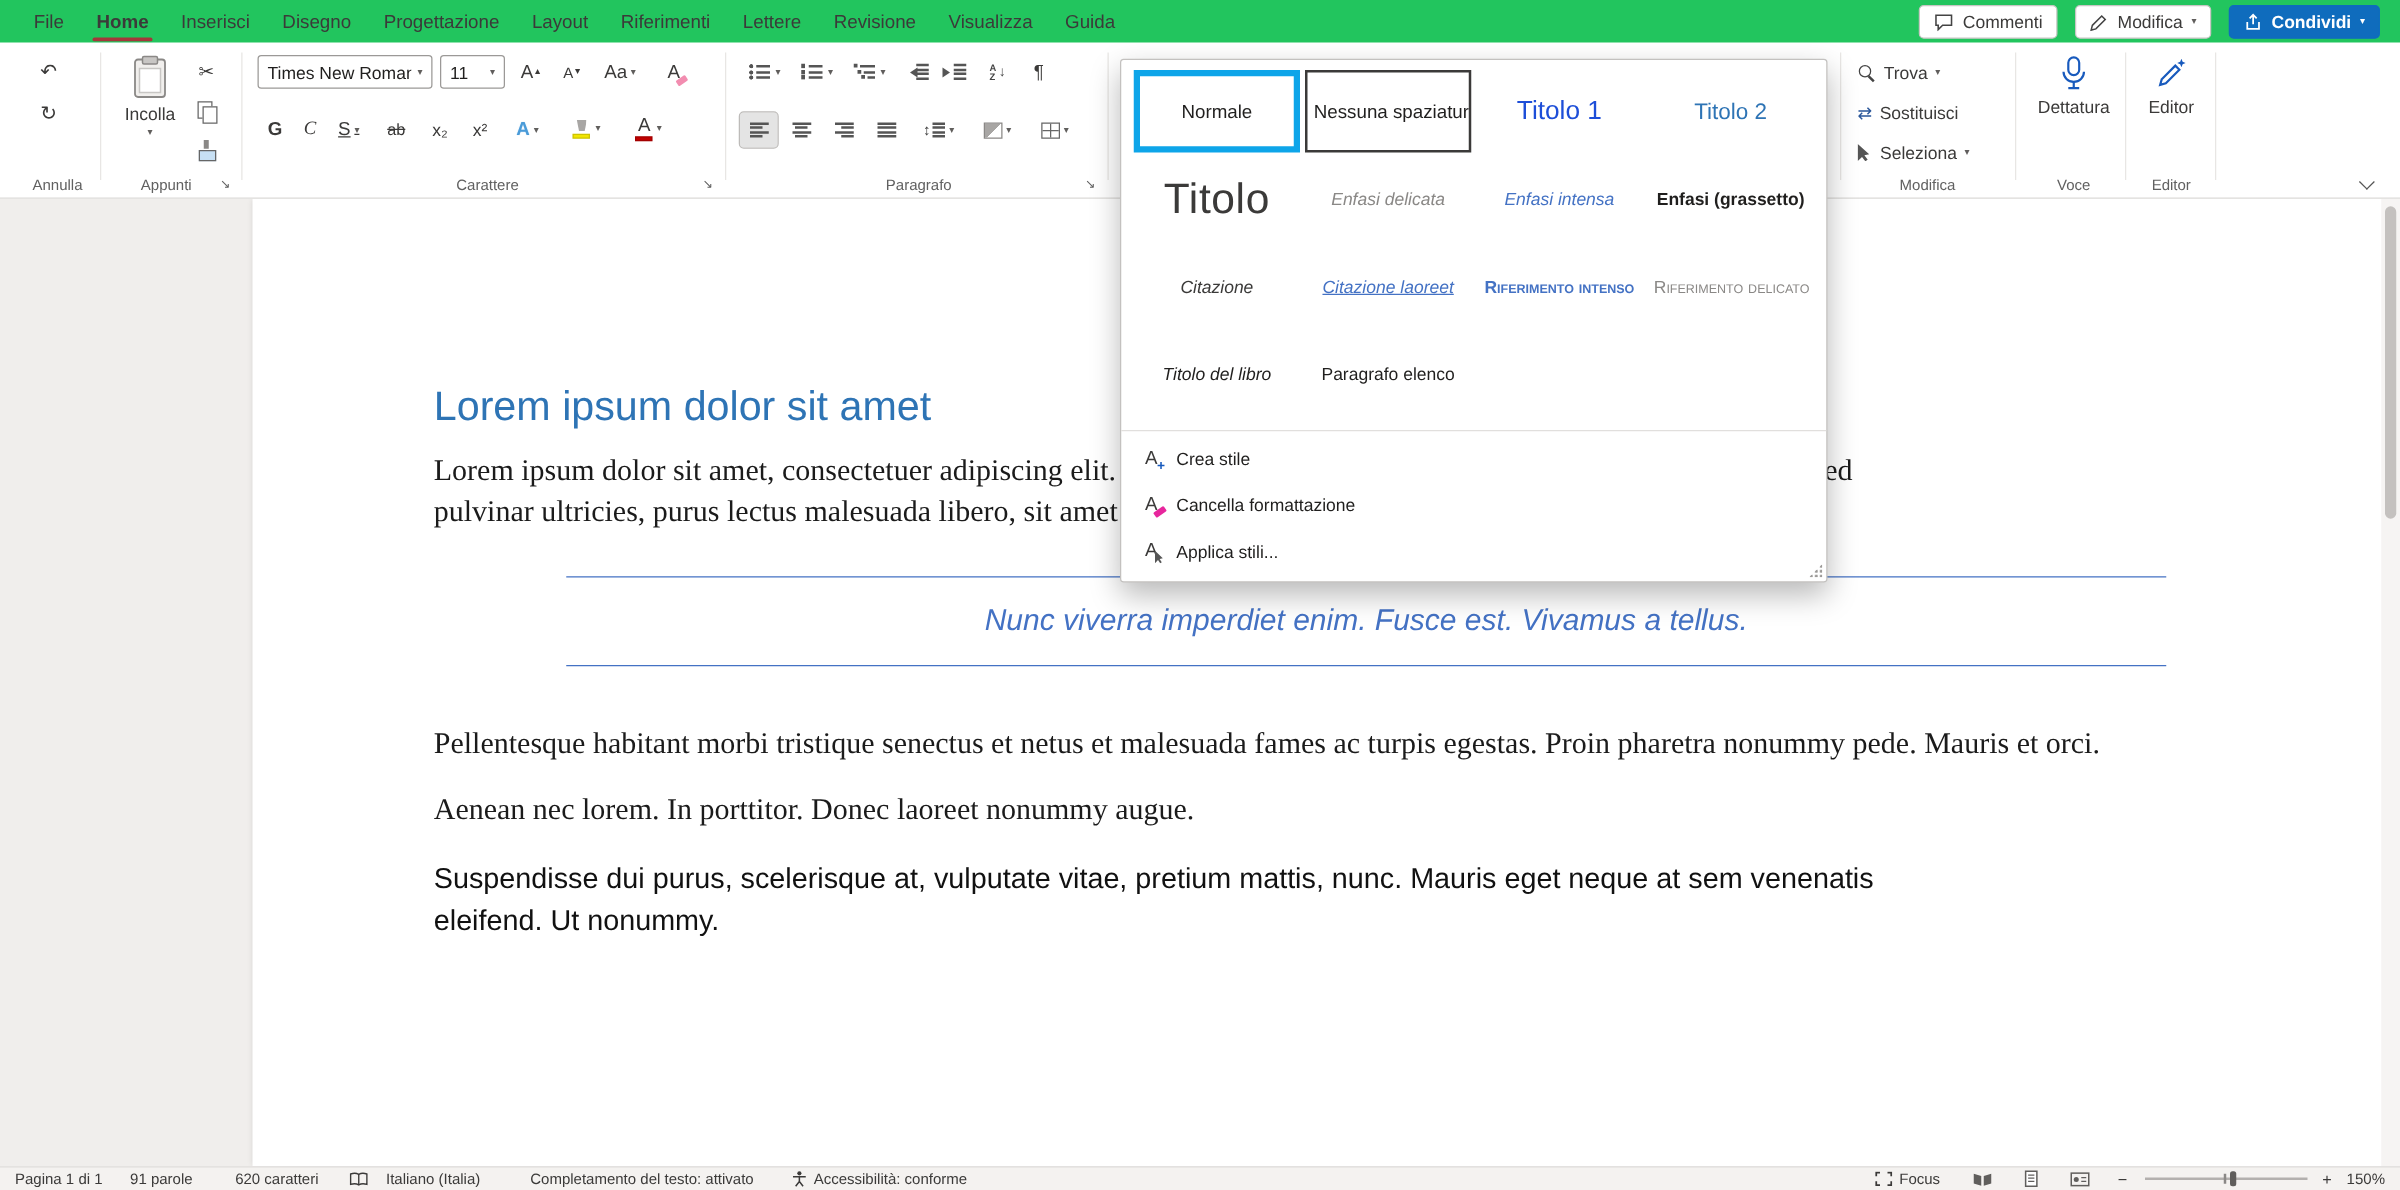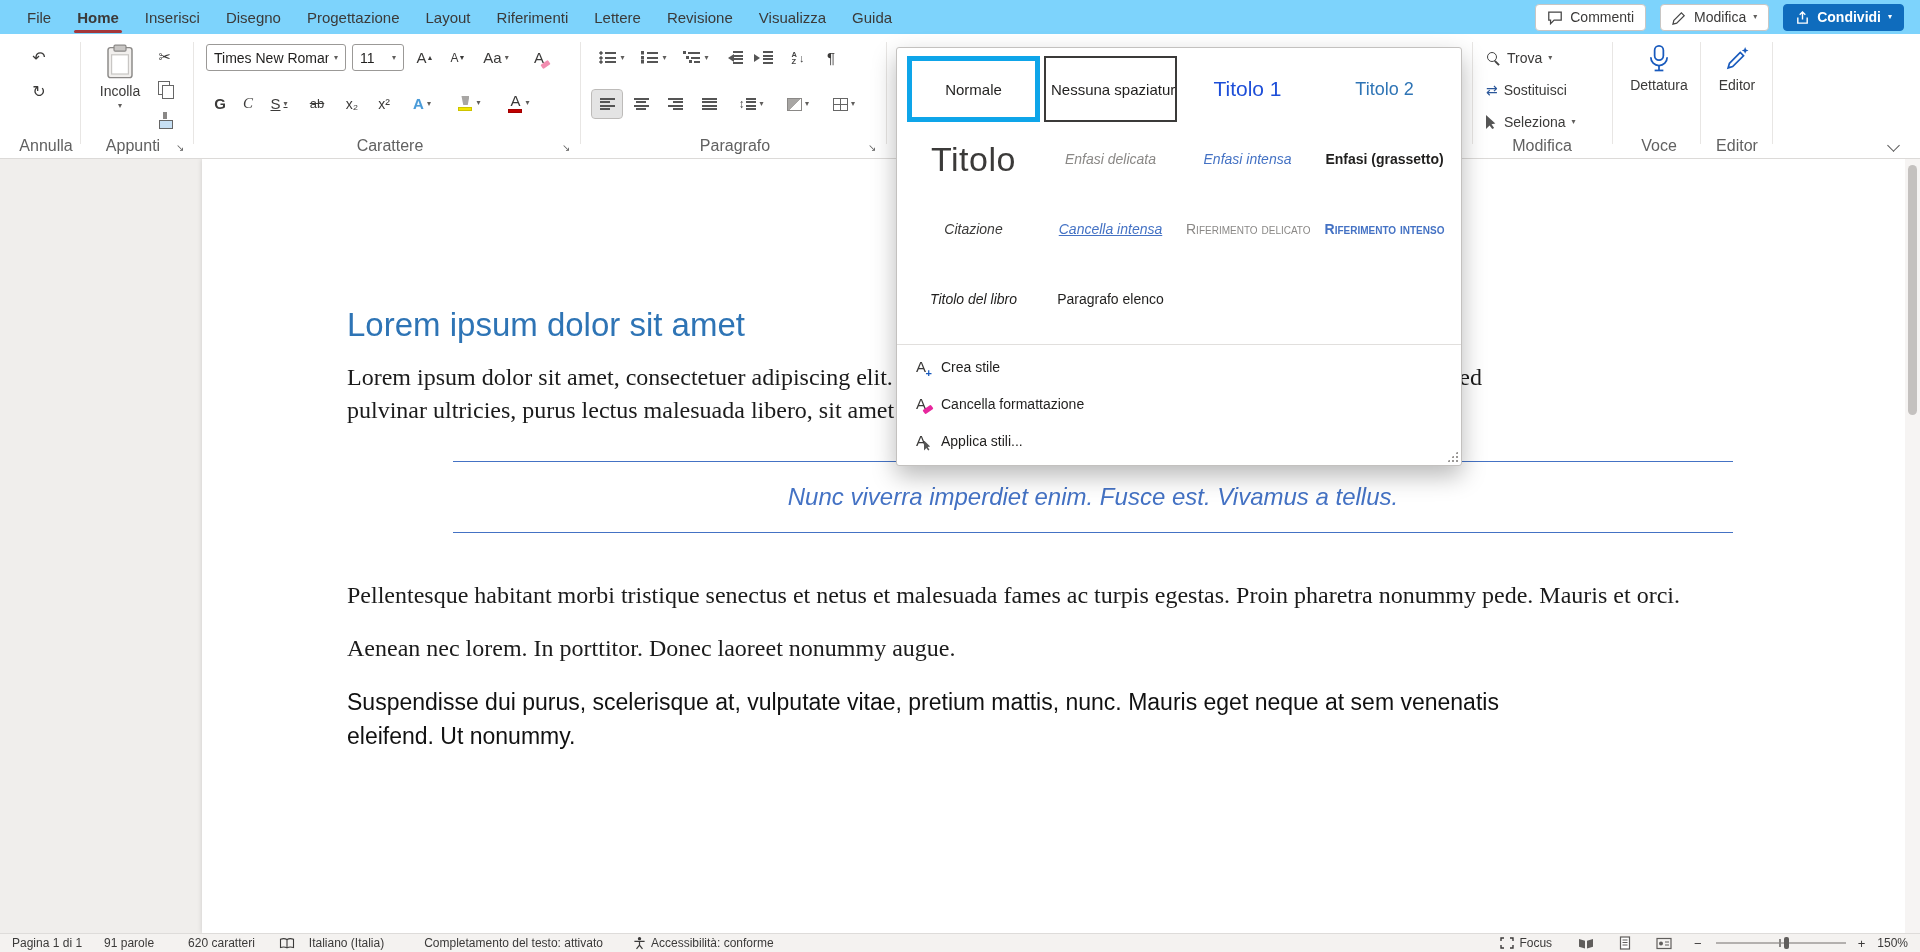--- a/index.html
+++ b/index.html
@@ -1,34 +1,34 @@
 <!DOCTYPE html>
 <html><head>
 <meta charset="utf-8">
 <style>
   *{box-sizing:border-box;margin:0;padding:0}
   html,body{width:1920px;height:952px;overflow:hidden}
   body{font-family:"Liberation Sans","DejaVu Sans",sans-serif;background:#fff;position:relative;color:#3b3a39}
 
   
-  .menubar{position:absolute;top:0;left:0;width:100%;height:34px;background:#7dd3fc;display:flex;align-items:center;z-index:20}
+  .menubar{position:absolute;top:0;left:0;width:100%;height:34px;background:#22c55e;display:flex;align-items:center;z-index:20}
   .mtabs{display:flex;align-items:center;padding-left:14px;height:100%}
   .mtab{padding:0 13px;height:100%;display:flex;align-items:center;font-size:15px;color:#3b3a39;position:relative;cursor:default}
   .mtab.active{font-weight:700}
   .mtab.active::after{content:"";position:absolute;left:10px;right:10px;bottom:1px;height:3px;border-radius:2px;background:#a4373a}
   .mb-right{margin-left:auto;display:flex;align-items:center;gap:14px;padding-right:16px}
   .pill{display:flex;align-items:center;gap:7px;height:27px;padding:0 11px;border:1px solid #c8c6c4;border-radius:4px;font-size:14px;color:#3b3a39;background:#fff;cursor:default}
   .pill.share{background:#0f6cbd;border-color:#0f6cbd;color:#fff;font-weight:600}
   .chev{font-size:8px;color:#605e5c;line-height:1}
   .pill.share .chev{color:#fff}
 
   
   .ribbon{position:absolute;top:34px;left:0;width:100%;height:125px;background:#fff;border-bottom:1px solid #dcdad8;z-index:10}
   .rsep{position:absolute;top:8px;height:102px;width:1px;background:#e8e6e4}
-  .rlabel{position:absolute;bottom:3px;font-size:16px;color:#616161;text-align:center}
+  .rlabel{position:absolute;bottom:3px;font-size:12px;color:#616161;text-align:center}
   .launch{position:absolute;bottom:5px;font-size:10px;color:#616161;line-height:1;cursor:default}
   .rbtn{position:absolute;display:flex;align-items:center;justify-content:center;border-radius:3px;color:#3b3a39;cursor:default}
   .rbtn.sel{background:#e4e4e4;outline:1px solid #bdbbb9}
   .g16{font-size:16px}.g15{font-size:15px}.g14{font-size:14px}
   .combo{position:absolute;height:27px;border:1px solid #9b9997;border-radius:3px;background:#fff;display:flex;align-items:center;padding:0 7px;font-size:14px;color:#201f1e;cursor:default}
   .combo .chev{margin-left:auto;padding-left:5px}
   .bigbtn{position:absolute;display:flex;flex-direction:column;align-items:center;gap:3px;border-radius:3px;padding-top:4px;cursor:default}
   .bigbtn .blab{font-size:14px;color:#3b3a39}
   .stackic{display:flex;flex-direction:column;align-items:center;gap:1px;line-height:1}
   .bar{width:14px;height:4px;border:1px solid rgba(0,0,0,.15)}
@@ -476,27 +476,27 @@
     <div class="cell">
         <span class="s-intem">Enfasi intensa</span>
       </div>
     <div class="cell">
         <span class="s-strong">Enfasi (grassetto)</span>
       </div>
     <div class="cell">
         <span class="s-quo">Citazione</span>
       </div>
     <div class="cell">
-        <span class="s-intquo">Cancella intensa</span>
+        <span class="s-intquo">Citazione laoreet</span>
+      </div>
+    <div class="cell">
+        <span class="s-intref">Riferimento intenso</span>
       </div>
     <div class="cell">
         <span class="s-subref">Riferimento delicato</span>
-      </div>
-    <div class="cell">
-        <span class="s-intref">Riferimento intenso</span>
       </div>
     <div class="cell">
         <span class="s-book">Titolo del libro</span>
       </div>
     <div class="cell">
         <span class="s-list">Paragrafo elenco</span>
       </div>
   </div>
   <div class="pop-sepline"></div>
   <div class="pop-actions">

